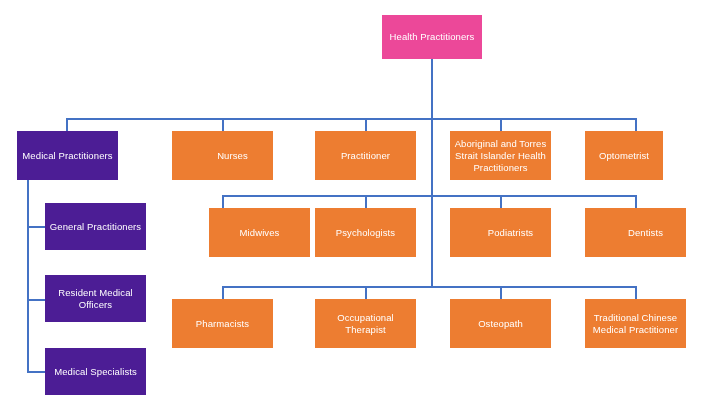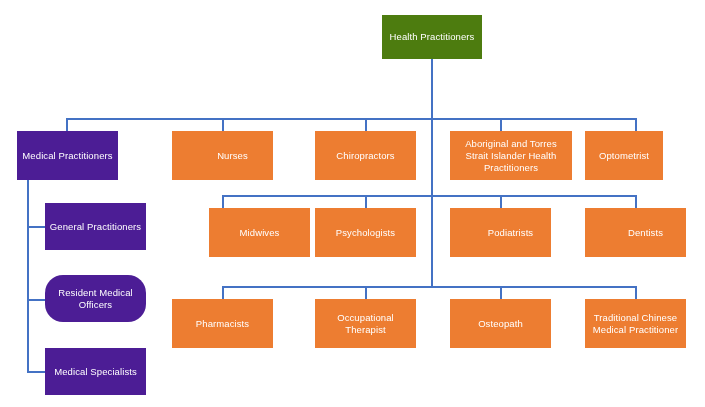--- a/index.html
+++ b/index.html
@@ -24,21 +24,21 @@
     align-items: center;
     justify-content: center;
     text-align: center;
     color: #ffffff;
     font-size: 9.5px;
     line-height: 12px;
     letter-spacing: 0.1px;
     padding: 2px 4px;
     z-index: 3;
   }
-  .node-blue  { background: #4d7c0f; }
+  .node-blue  { background: #ec4899; }
   .node-green { background: #4c1d95; }
   .node-orange{ background: #ED7D31; }
   .node-label {
     display: block;
     white-space: pre-line;
   }
   .conn {
     position: absolute;
     background: #4472C4;
     z-index: 1;
@@ -81,23 +81,23 @@
     <span class="node-label">Health Practitioners</span>
   </div>
 
   <div class="node node-green" style="left:17px; top:131px; width:101px; height:49px;">
     <span class="node-label">Medical Practitioners</span>
   </div>
   <div class="node node-orange" style="left:172px; top:131px; width:101px; height:49px;padding-left:24px;">
     <span class="node-label">Nurses</span>
   </div>
   <div class="node node-orange" style="left:315px; top:131px; width:101px; height:49px;">
-    <span class="node-label">Chiropractors</span>
+    <span class="node-label">Practitioner</span>
   </div>
-  <div class="node node-orange" style="left:450px; top:131px; width:122px; height:49px;align-items:center;">
+  <div class="node node-orange" style="left:450px; top:131px; width:101px; height:49px;align-items:center;">
     <span class="node-label">Aboriginal and Torres
 Strait Islander Health
 Practitioners</span>
   </div>
   <div class="node node-orange" style="left:585px; top:131px; width:78px; height:49px;">
     <span class="node-label">Optometrist</span>
   </div>
 
   <div class="node node-orange" style="left:172px; top:208px; width:101px; height:49px;margin-left:37px;">
     <span class="node-label">Midwives</span>
@@ -123,21 +123,21 @@
     <span class="node-label">Osteopath</span>
   </div>
   <div class="node node-orange" style="left:585px; top:299px; width:101px; height:49px;">
     <span class="node-label">Traditional Chinese
 Medical Practitioner</span>
   </div>
 
   <div class="node node-green" style="left:45px; top:203px; width:101px; height:47px;">
     <span class="node-label">General Practitioners</span>
   </div>
-  <div class="node node-green" style="left:45px; top:275px; width:101px; height:47px;border-radius:18px;">
+  <div class="node node-green" style="left:45px; top:275px; width:101px; height:47px;">
     <span class="node-label">Resident Medical
 Officers</span>
   </div>
   <div class="node node-green" style="left:45px; top:348px; width:101px; height:47px;">
     <span class="node-label">Medical Specialists</span>
   </div>
 
 </div>
 
 </body></html>

